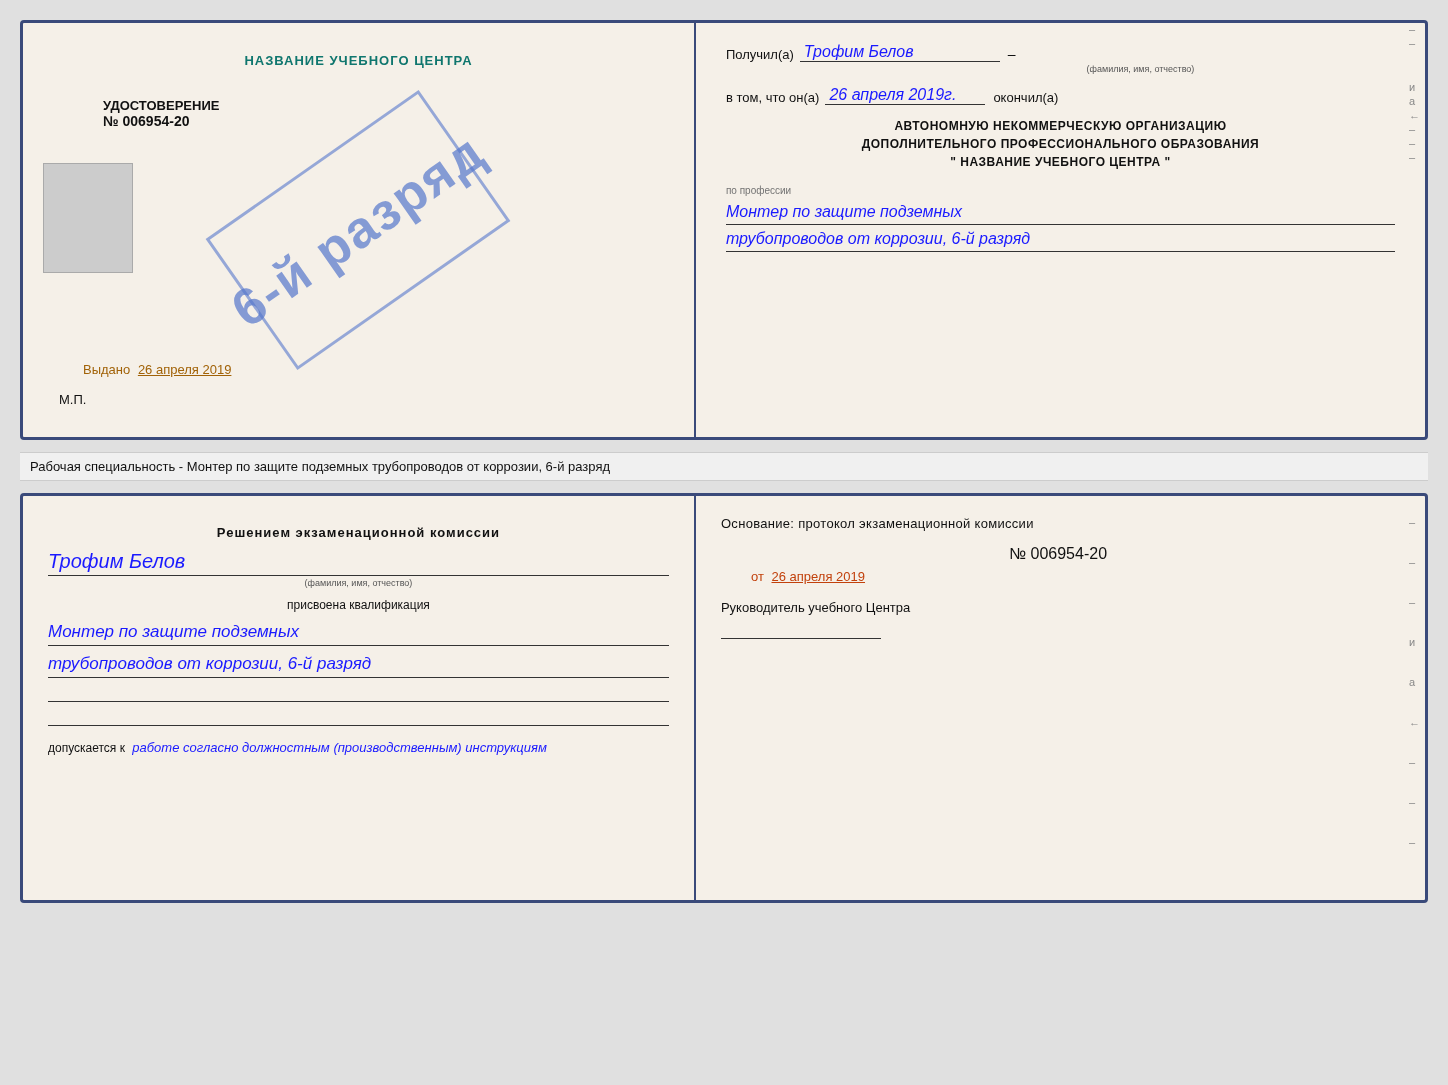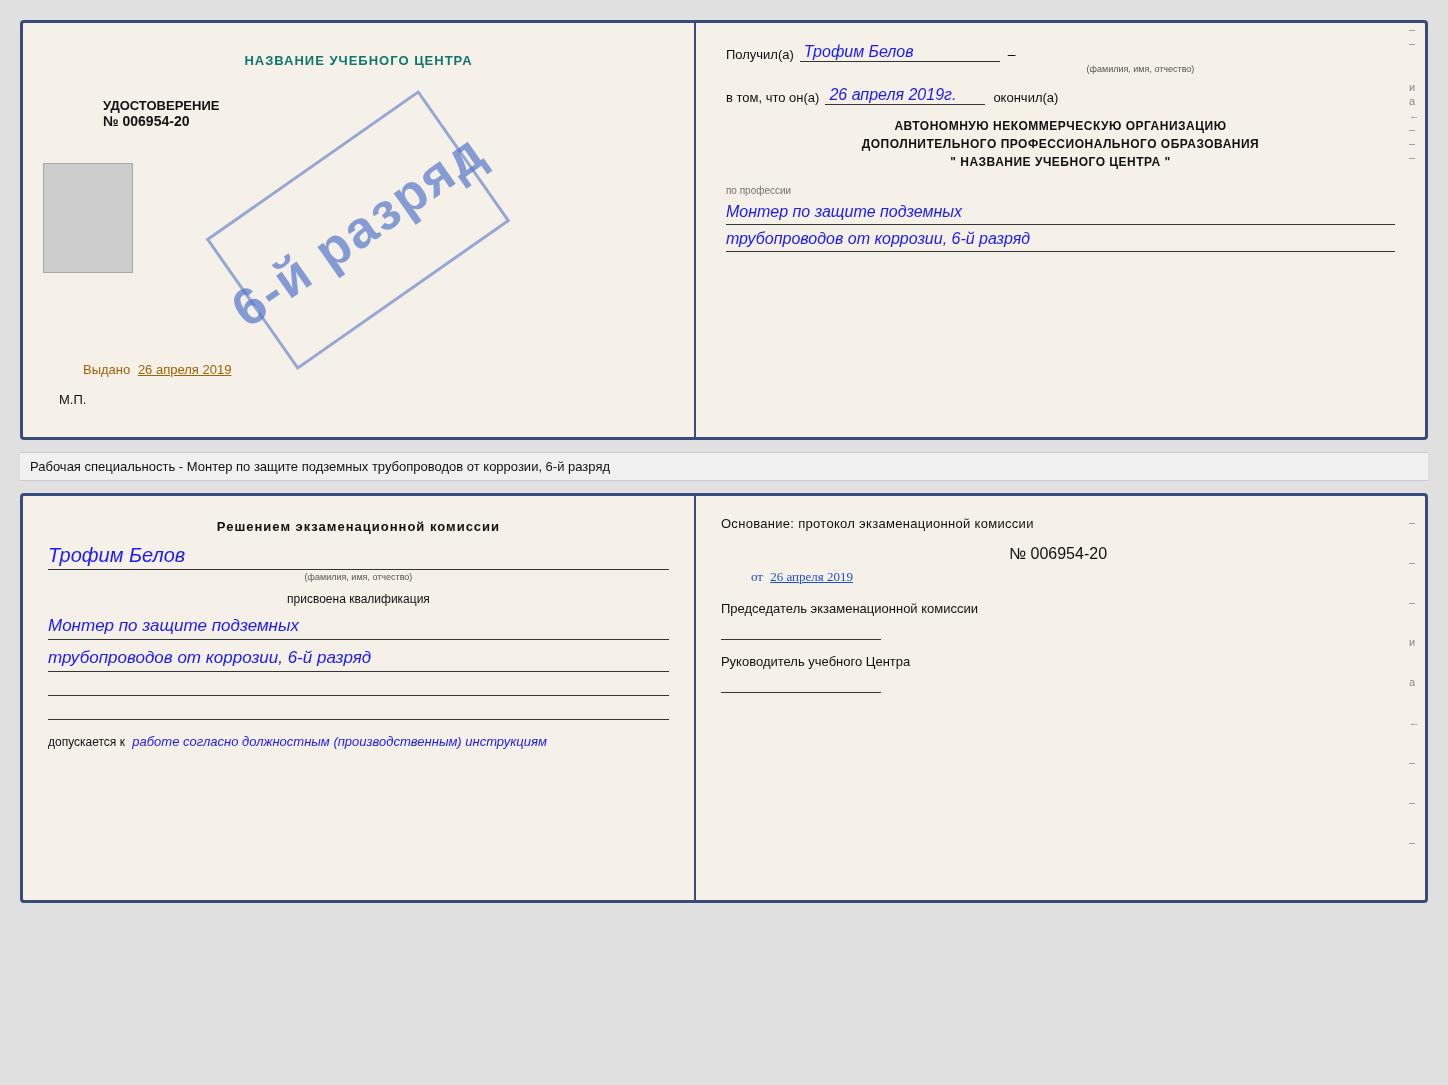--- a/index.html
+++ b/index.html
@@ -224,21 +224,21 @@
       background: #f5f0e8;
       border: 3px solid #3a4a7a;
       border-radius: 4px;
       overflow: hidden;
       min-height: 410px;
     }
 
     .doc-bottom-left {
       width: 48%;
       border-right: 2px solid #3a4a7a;
-      padding: 23px 25px 20px 25px;
+      padding: 29px 25px 20px 25px;
       position: relative;
     }
 
     .doc-bottom-right {
       width: 52%;
       padding: 20px 30px 20px 25px;
       position: relative;
     }
 
     .bottom-section-title {
@@ -324,23 +324,22 @@
     .protokol-number {
       font-size: 16px;
       color: #111;
       text-align: center;
       margin: 6px 0;
       font-weight: normal;
     }
 
     .protokol-date {
       font-size: 13px;
-      color: #1d4ed8;
+      color: #c2410c;
       margin: 6px 0 16px 30px;
-      font-family: Liberation Serif, serif;
     }
 
     .signature-block {
       margin-top: 14px;
     }
 
     .signature-label {
       font-size: 13px;
       color: #111;
       margin-bottom: 4px;
@@ -447,24 +446,20 @@
     <div class="doc-bottom-right">
       <div class="osnov-title">Основание: протокол экзаменационной комиссии</div>
 
       <div class="protokol-number" style="text-align:center;">№ 006954-20</div>
 
       <div class="protokol-date">
         <span>от</span>
         <span style="margin-left:4px; text-decoration:underline;">26 апреля 2019</span>
       </div>
 
-      <div class="signature-block">
-        <div class="signature-label">Председатель экзаменационной комиссии</div>
-        <div class="signature-line"></div>
-      </div>
 
       <div class="signature-block">
         <div class="signature-label">Руководитель учебного Центра</div>
         <div class="signature-line"></div>
       </div>
 
       <div class="right-side-dashes">
         <span class="dash-item">–</span>
         <span class="dash-item">–</span>
         <span class="dash-item">–</span>

